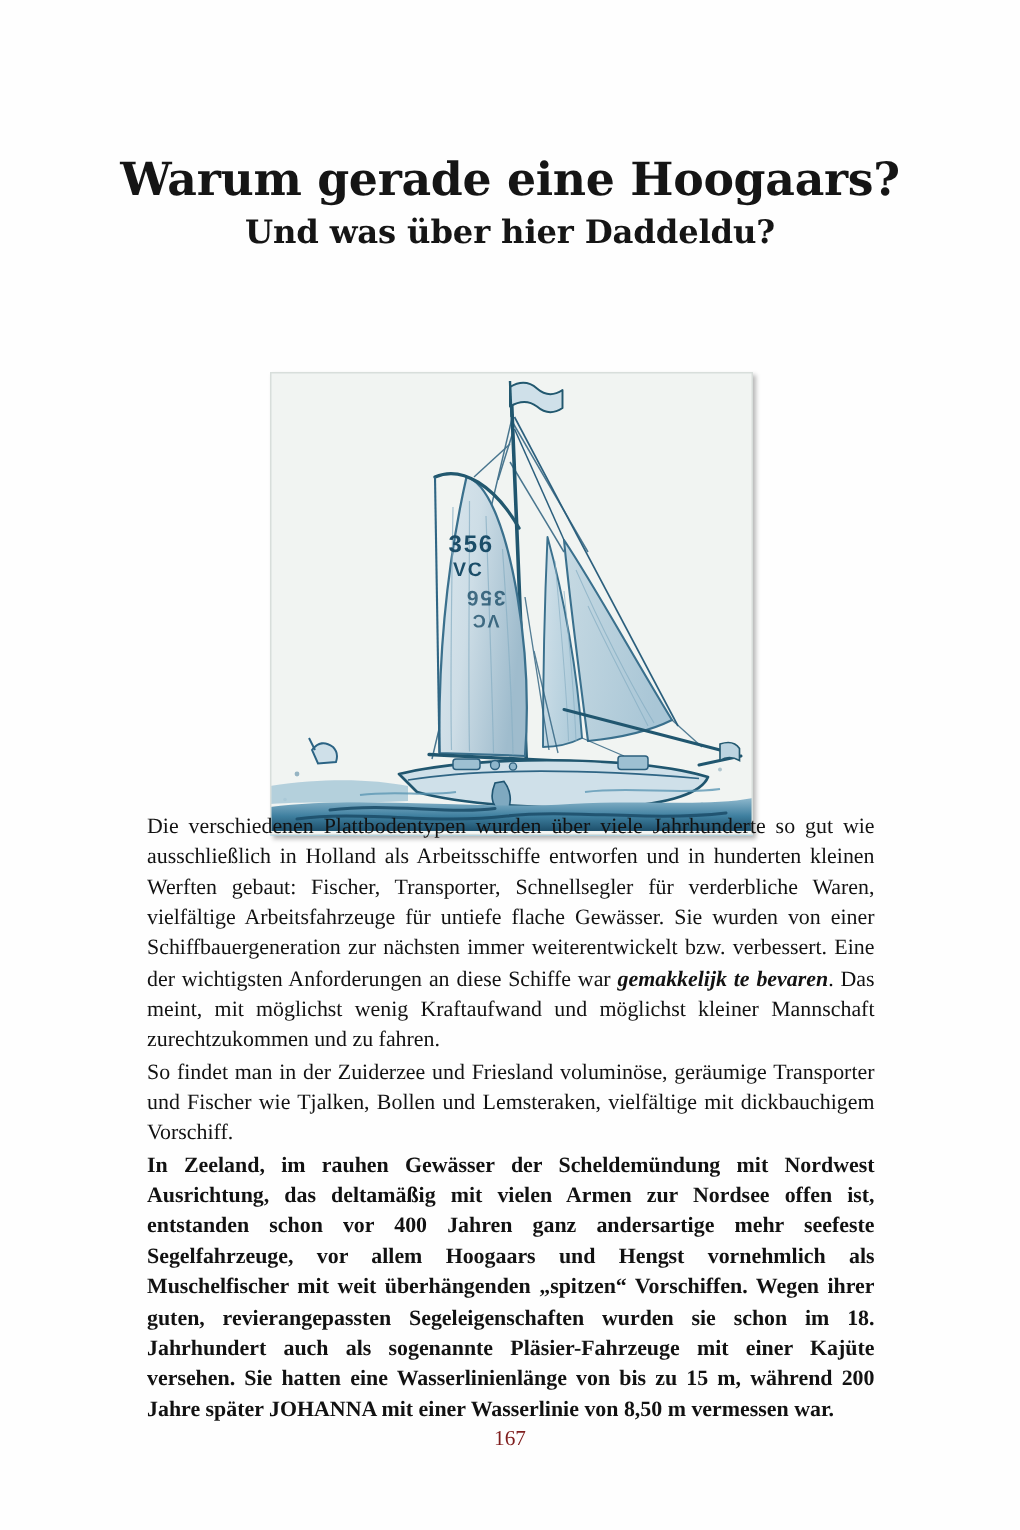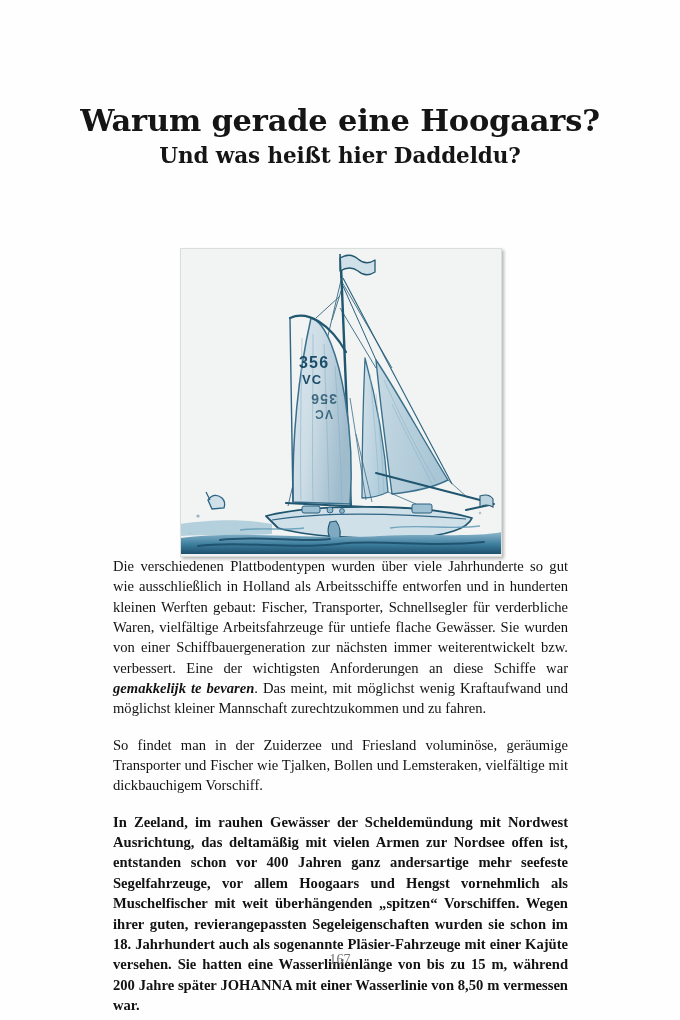--- a/index.html
+++ b/index.html
@@ -73,21 +73,21 @@
     top: 540px;
     width: 487px;
     font-size: 14.6px;
     line-height: 20.35px;
     text-align: justify;
     text-justify: inter-word;
     color: #121212;
     font-family: "Liberation Serif", serif;
   }
   .body-text p {
-    margin: 16px;
+    margin: 1px;
     padding: 0;
     text-align: justify;
   }
   .body-text p.last-loose {
     text-align: justify;
     font-weight: bold;
   }
   .bi {
     font-weight: bold;
     font-style: italic;
@@ -95,31 +95,31 @@
 
   
   .folio {
     position: absolute;
     left: 0;
     right: 0;
     top: 951px;
     text-align: center;
     font-family: "Liberation Serif", serif;
     font-size: 14.2px;
-    color: #737373;
+    color: #7f1d1d;
   }
 </style>
 </head>
 <body>
 
 <div class="page">
 
   <div class="heading-block">
     <h1 class="title">Warum gerade eine Hoogaars?</h1>
-    <h2 class="subtitle">Und was heißt hier Daddeldu?</h2>
+    <h2 class="subtitle">Und was über hier Daddeldu?</h2>
   </div>
 
   <div class="figure">
     <svg viewBox="0 0 322 309" xmlns="http://www.w3.org/2000/svg">
       <defs>
         <linearGradient id="mainsailG" x1="0" y1="0" x2="1" y2="0.4">
           <stop offset="0%" stop-color="#dbe7ee"></stop>
           <stop offset="45%" stop-color="#cdddE6"></stop>
           <stop offset="100%" stop-color="#9fbccd"></stop>
         </linearGradient>

